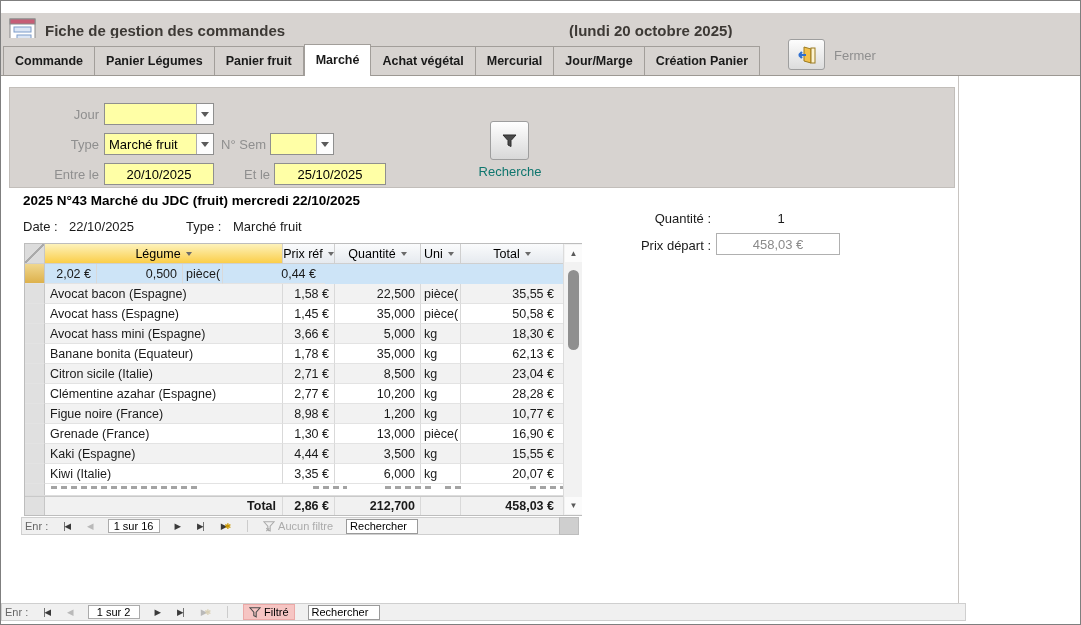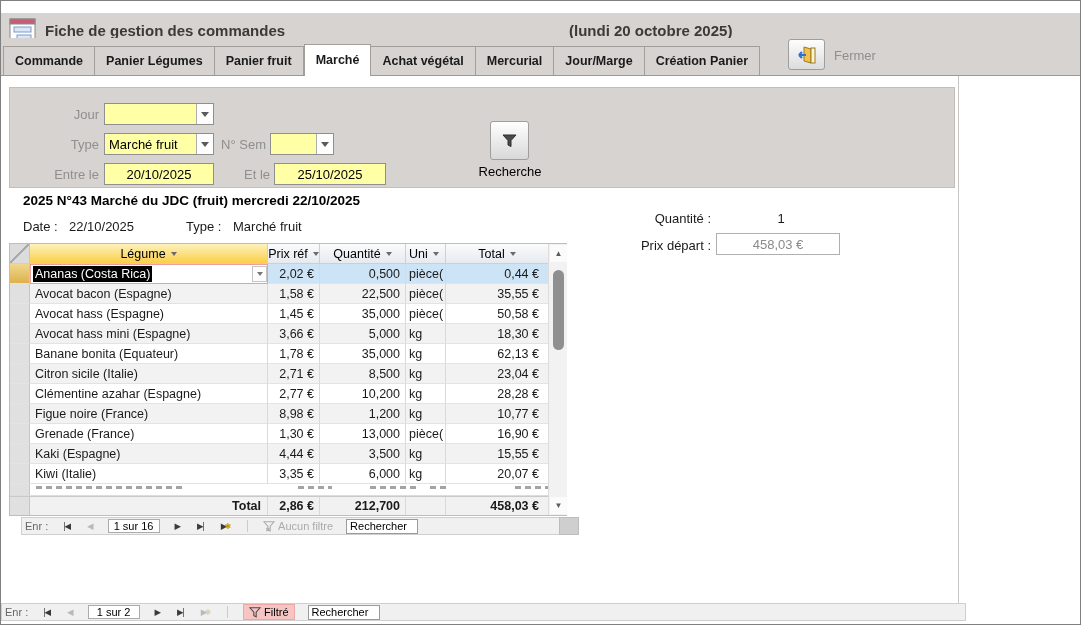--- a/index.html
+++ b/index.html
@@ -47,34 +47,34 @@
     display:flex; align-items:center; justify-content:center;
   }
   .chev { width:0; height:0; border-left:4px solid transparent; border-right:4px solid transparent; border-top:5px solid #5a5a5a; }
   .date-field { justify-content:center; }
   .date-field .val { text-align:center; }
   .search-btn {
     position:absolute; left:480px; top:33px; width:39px; height:39px;
     background:linear-gradient(#ffffff,#d8d8d8); border:1px solid #9e9e9e; border-radius:3px;
     display:flex; align-items:center; justify-content:center;
   }
-  .search-label { position:absolute; left:440px; top:76px; width:120px; text-align:center; color:#000000; font-size:13px; }
+  .search-label { position:absolute; left:440px; top:76px; width:120px; text-align:center; color:#0f766e; font-size:13px; }
   
   .rec-title { position:absolute; left:22px; top:192px; font-size:13.5px; font-weight:bold; color:#000; }
   .rec-line { position:absolute; top:218px; font-size:13px; color:#1a1a1a; }
   .qty-label { position:absolute; left:600px; top:210px; width:110px; text-align:right; }
   .qty-value { position:absolute; left:740px; top:210px; width:80px; text-align:center; }
   .price-label { position:absolute; left:590px; top:237px; width:120px; text-align:right; }
   .price-box {
     position:absolute; left:715px; top:232px; width:124px; height:22px;
     border:1px solid #b0b0b0; background:#fff; color:#8a8a8a;
     display:flex; align-items:center; justify-content:center; font-size:13px;
   }
   
-  .grid { position:absolute; left:8px; top:242px; width:558px; border:1px solid #bdbdbd; background:#be185d; font-size:12.5px; }
+  .grid { position:absolute; left:23px; top:242px; width:558px; border:1px solid #bdbdbd; background:#be185d; font-size:12.5px; }
   .grid-head { display:flex; height:20px; }
   .hcell {
     display:flex; align-items:center; justify-content:center; position:relative;
     background:linear-gradient(#fafbfc,#e6eaef); border-right:1px solid #cfcfcf; border-bottom:1px solid #cfcfcf;
     font-size:12.5px; color:#000; white-space:nowrap; overflow:hidden;
   }
   .hcell .sort-arrow { width:0; height:0; border-left:3.5px solid transparent; border-right:3.5px solid transparent; border-top:4px solid #6a6a6a; margin-left:5px; }
   .corner { width:20px; background:#dcdcdc linear-gradient(135deg,transparent 46%,#aaa 46%,#aaa 54%,transparent 54%); border-right:1px solid #c6c6c6; border-bottom:1px solid #cfcfcf; }
   .h-legume { width:238px; background:linear-gradient(#fdf2bb,#fbce49); }
   .h-prix { width:52px; }
@@ -239,26 +239,20 @@
         </div>
       <div class="hcell h-total" style="border-right:none;">
           <span>Total</span>
           <span class="sort-arrow"></span>
         </div>
     </div>
 
     <div id="rows-host">
         <div class="row selected">
     <div class="cell c-sel"></div>
-    <div class="cell c-legume">
-      <span class="legume-text">Ananas (Costa Rica)</span>
-      <span class="cell-combo">
-              <span class="chev" style="border-top-color:#777;border-left-width:3px;border-right-width:3px;border-top-width:4px;"></span>
-            </span>
-    </div>
     <div class="cell c-prix">2,02 €</div>
     <div class="cell c-qte">0,500</div>
     <div class="cell c-uni">pièce(</div>
     <div class="cell c-total" style="border-right:none;">0,44 €</div>
   </div>
         <div class="row">
     <div class="cell c-sel"></div>
     <div class="cell c-legume">
       <span class="legume-text">Avocat bacon (Espagne)</span>
 

